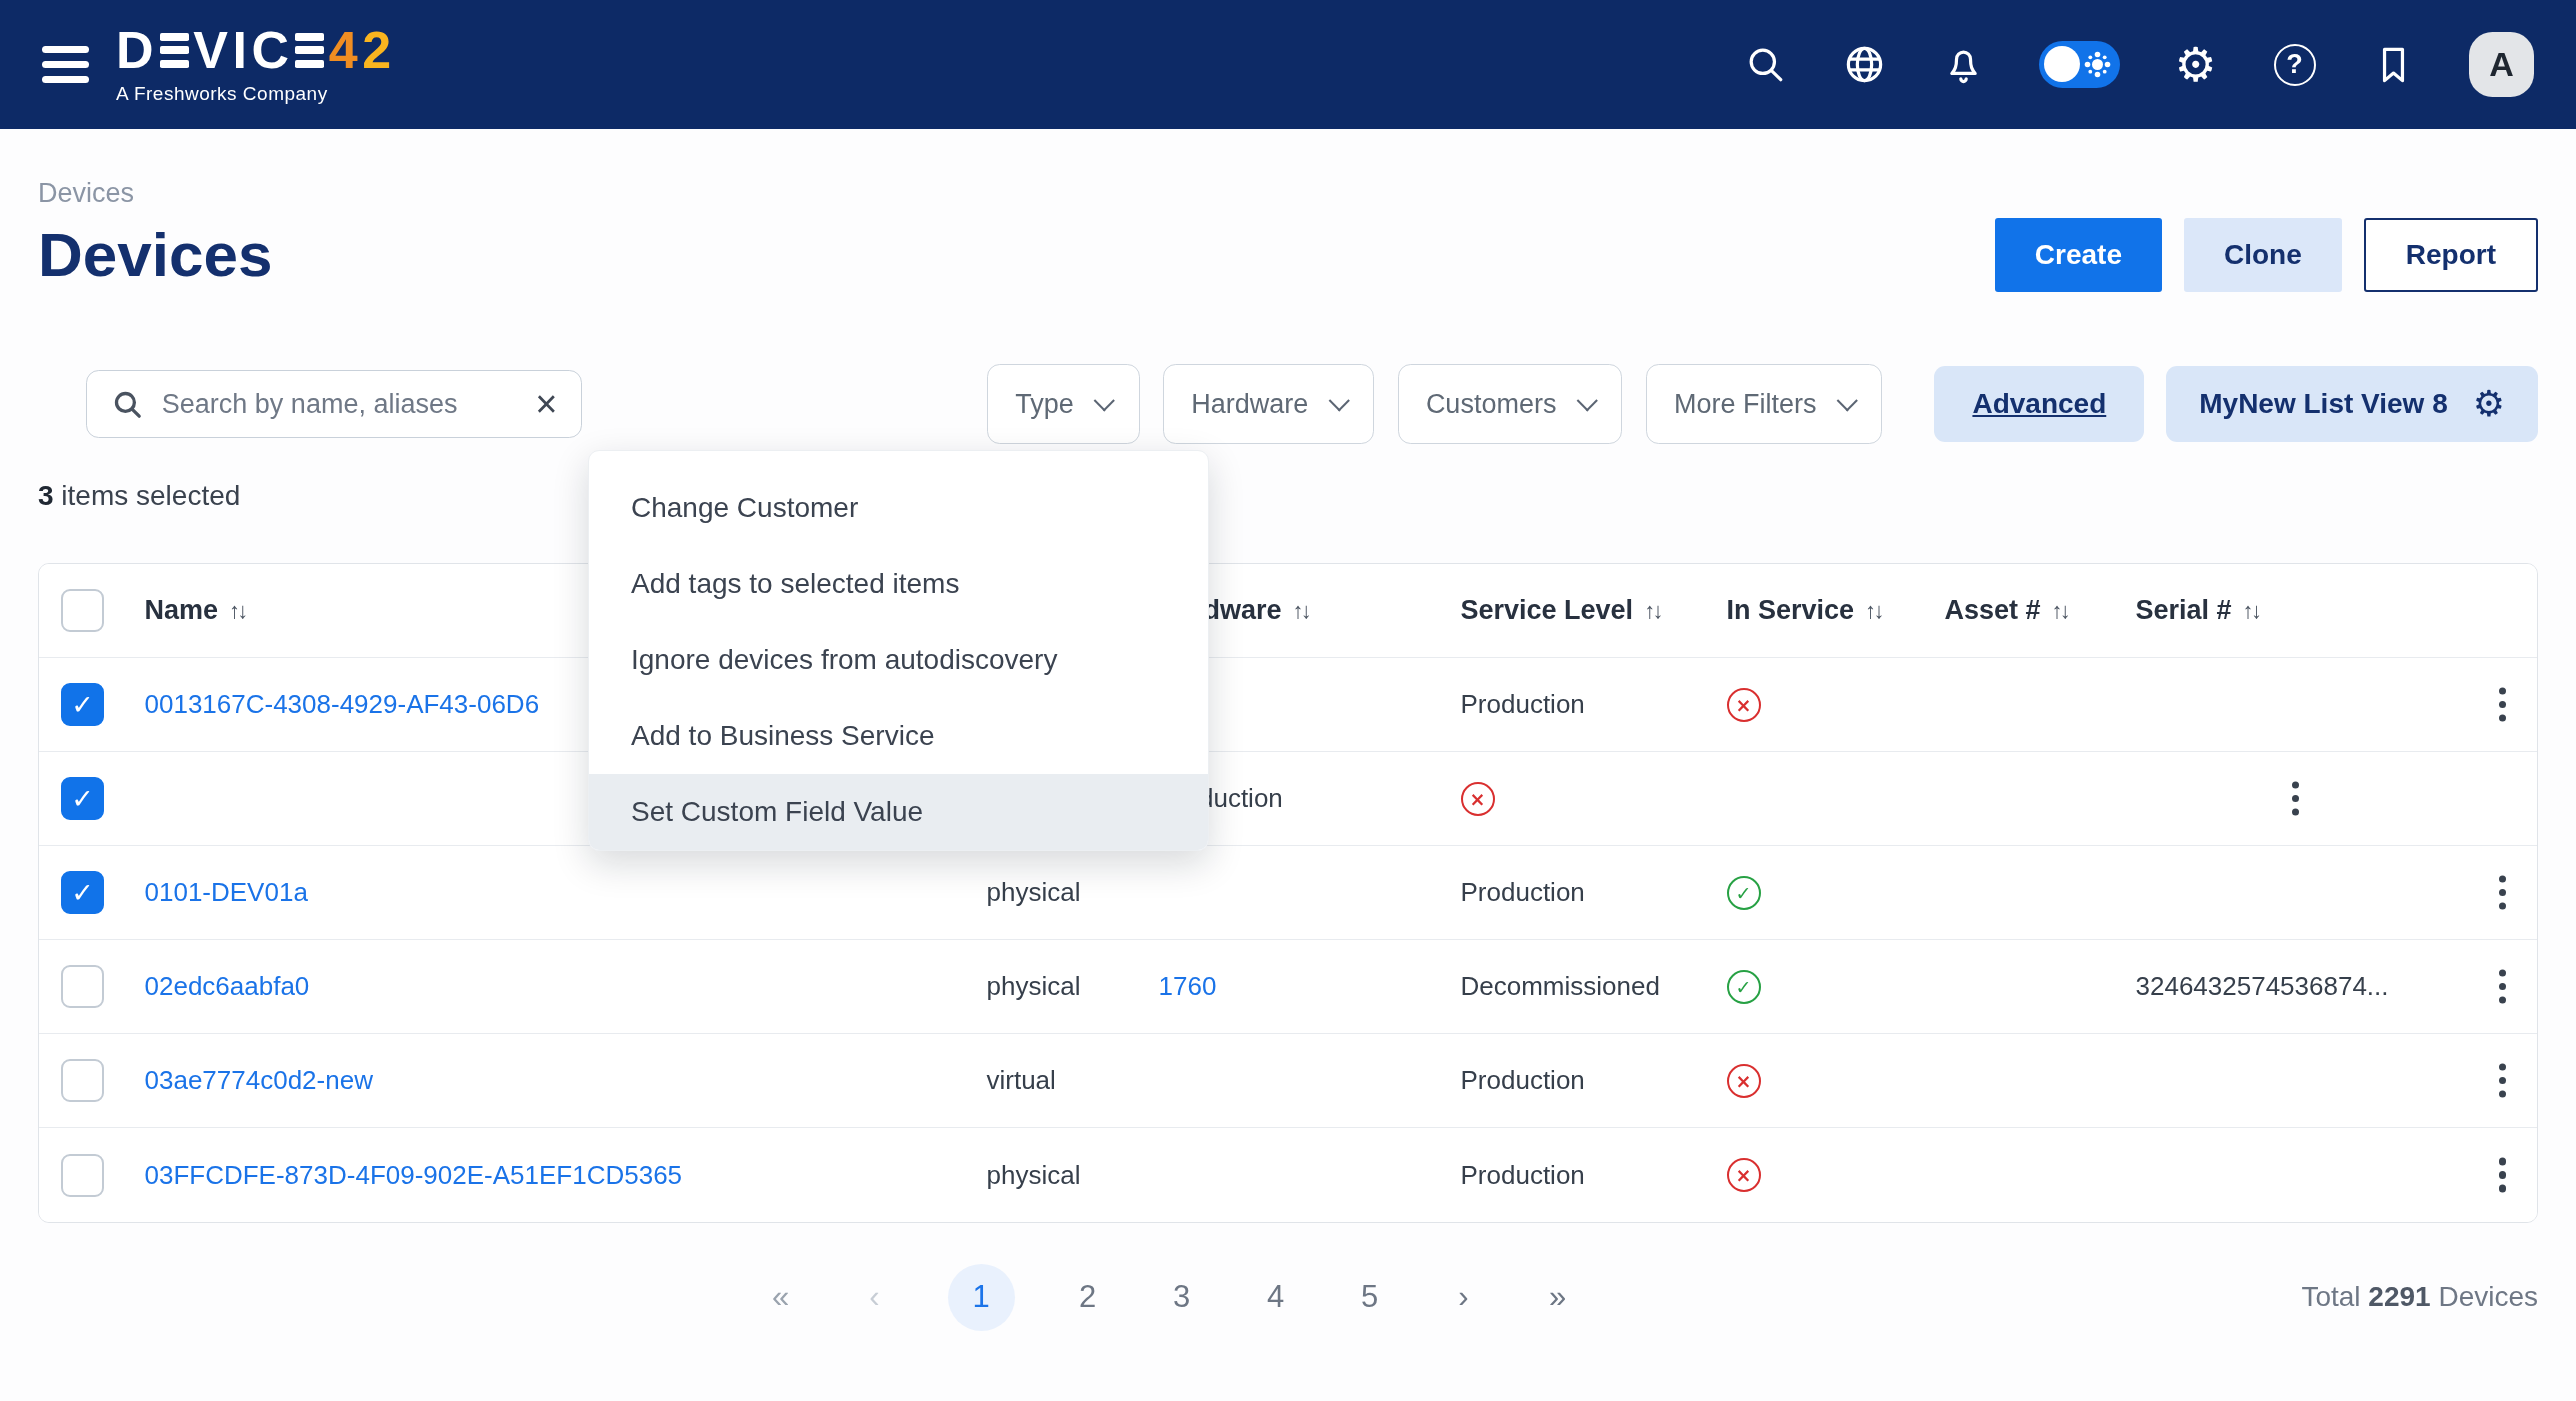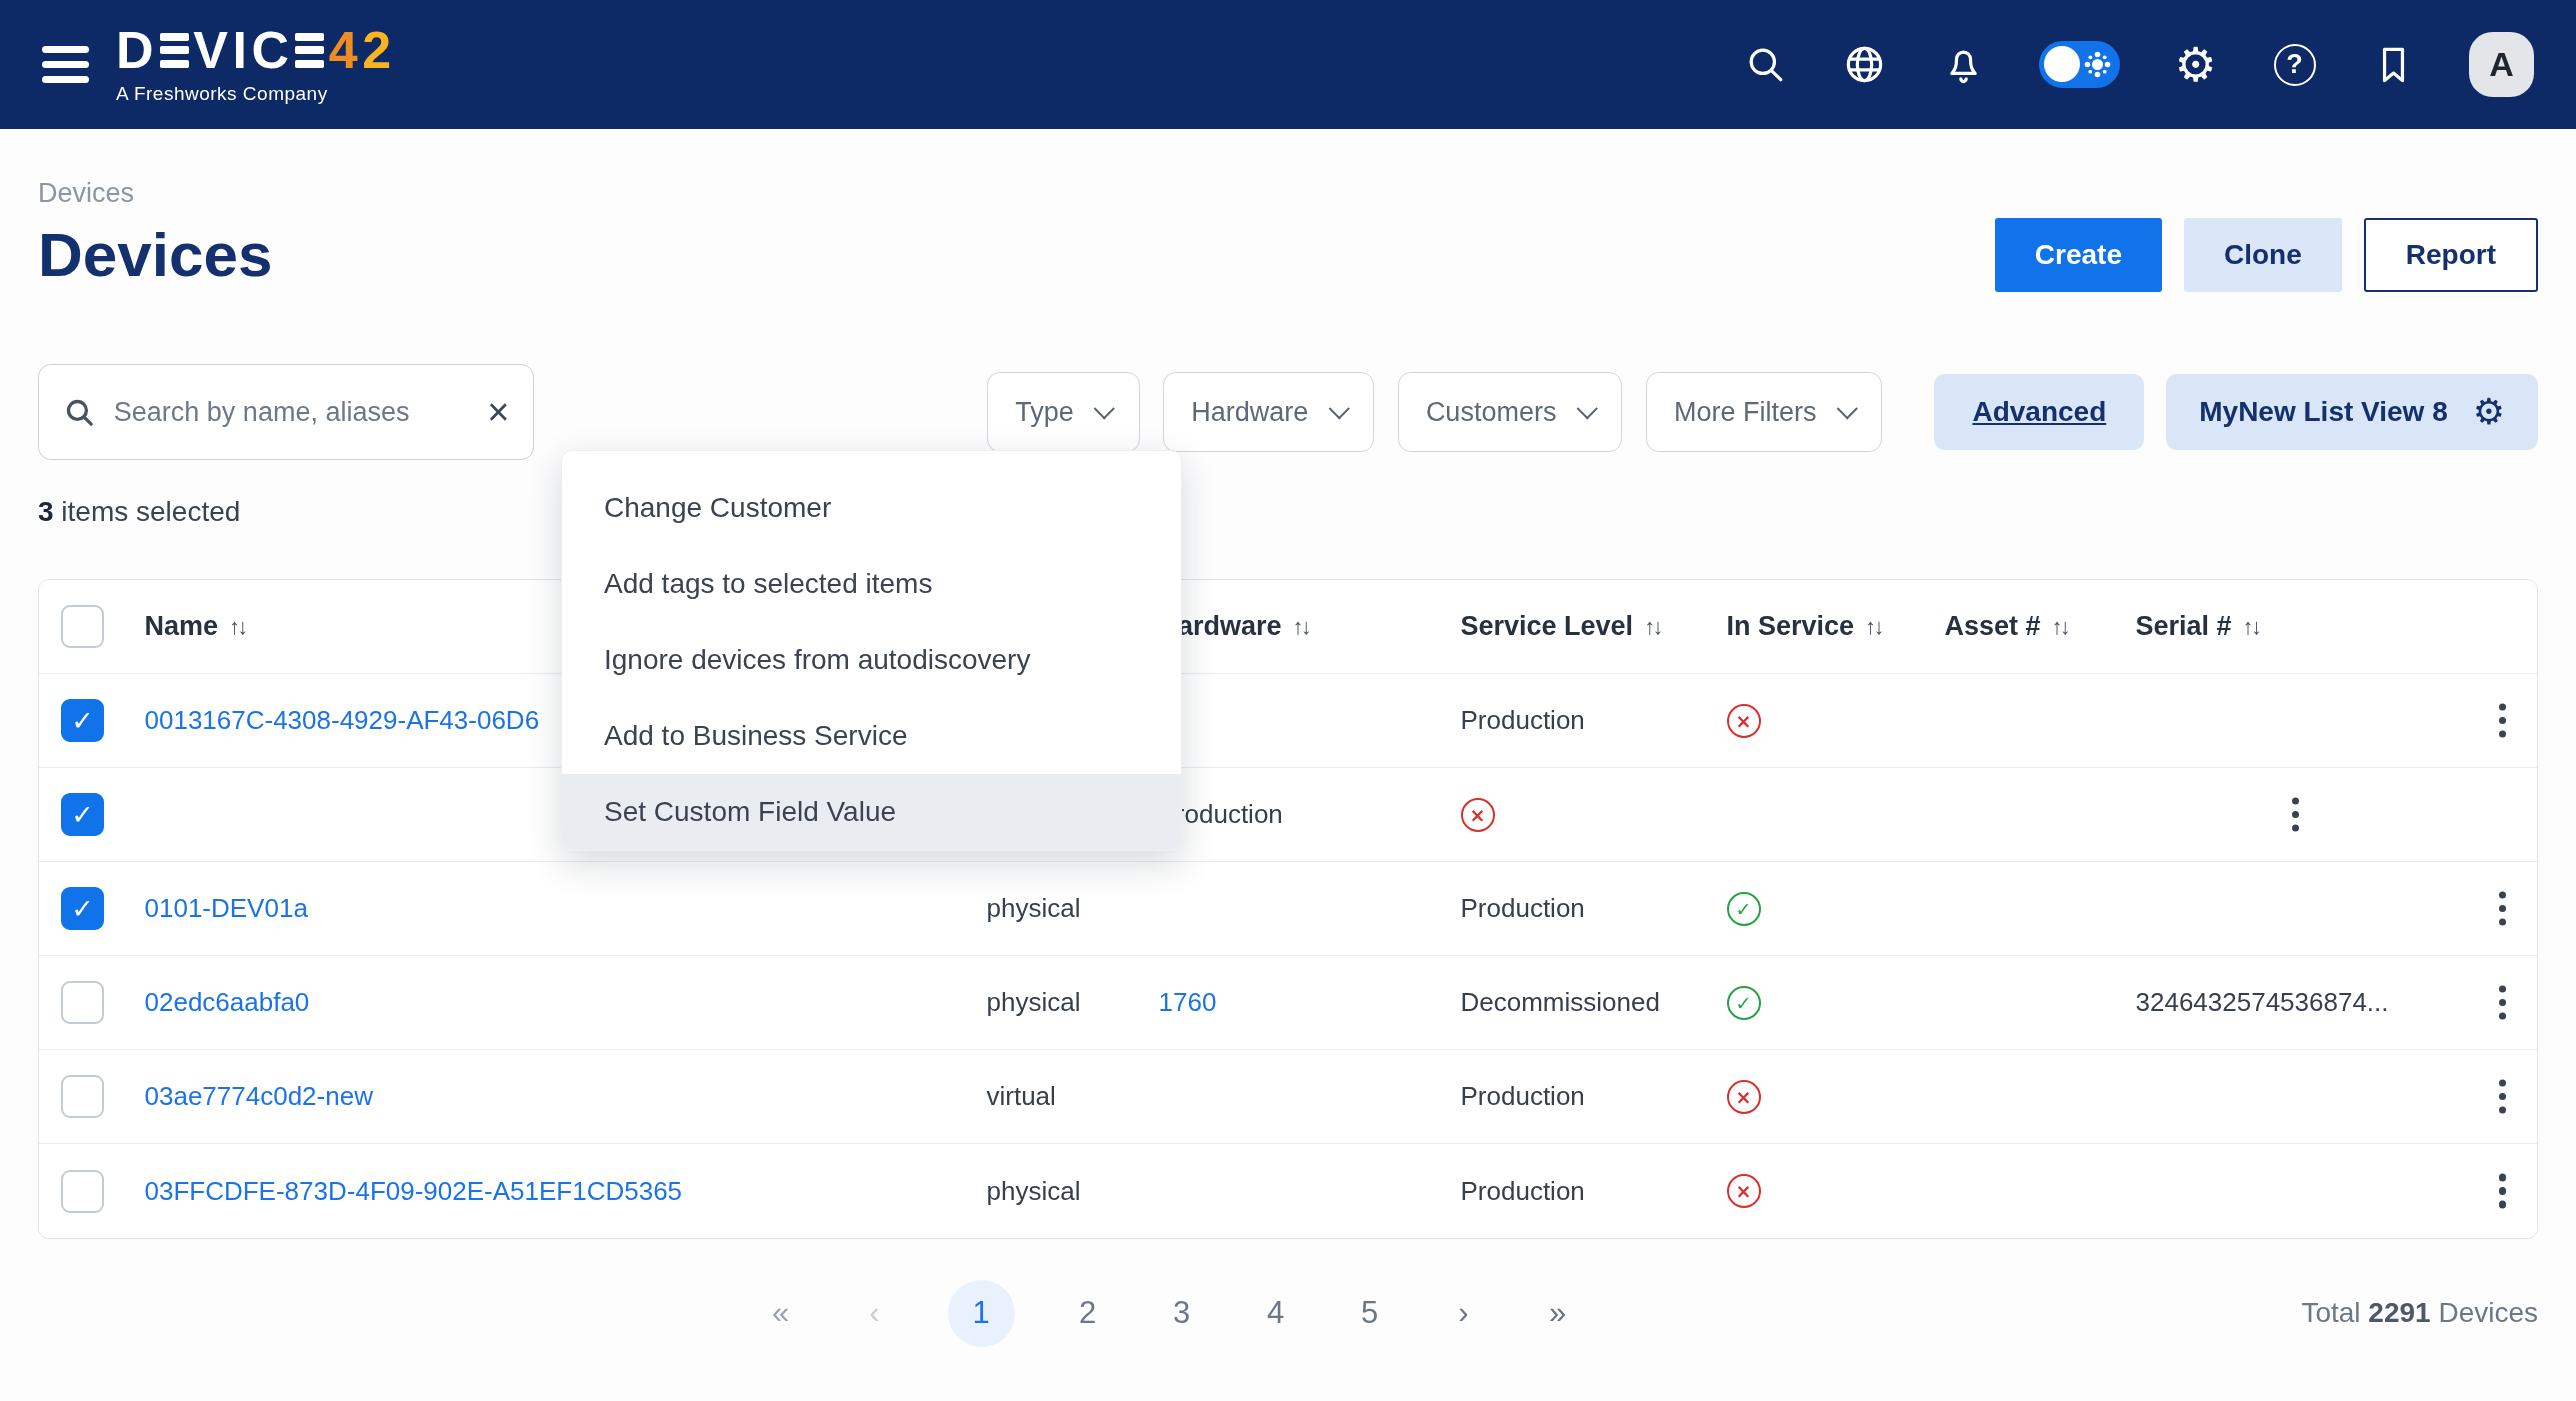--- a/index.html
+++ b/index.html
@@ -34,21 +34,21 @@
   .crumb { margin-top:49px; font-size:27px; color:#8b95a5; cursor:pointer; width:max-content; }
   .title-row { display:flex; align-items:center; margin-top:9px; }
   .page-title { font-size:62px; color:#14306e; font-weight:800; margin:0; line-height:1.1; }
   .hdr-buttons { margin-left:auto; display:flex; gap:22px; }
   .btn { height:74px; border-radius:3px; font-size:28px; font-weight:700; display:flex; align-items:center; justify-content:center; padding:0 40px; border:none; cursor:pointer; font-family:inherit; }
   .btn-create { background:#1173e9; color:#fff; }
   .btn-clone  { background:#dbe7f9; color:#14306e; }
   .btn-report { background:#fff; color:#14306e; border:2.7px solid #14306e; }
   
   .toolbar { display:flex; align-items:center; margin-top:72px; }
-  .search { width:496px; height:96px; border:1.8px solid #c9d1da; border-radius:12.7px; background:#fff; display:flex; align-items:center; padding:0 23.5px; gap:16.3px; }
+  .search { width:496px; height:68px; border:1.8px solid #c9d1da; border-radius:12.7px; background:#fff; display:flex; align-items:center; padding:0 23.5px; gap:16.3px;margin-left:48px; }
   .search svg { width:33px; height:33px; stroke:#4a5360; fill:none; stroke-width:2.4; stroke-linecap:round; flex:none; }
   .search input { border:none; outline:none; flex:1; font-size:27px; color:#333; font-family:inherit; background:transparent; min-width:0; }
   .search input::placeholder { color:#6f7886; }
   .clear-x { font-size:38px; color:#3f4754; line-height:1; cursor:pointer; flex:none; }
   .actions-btn { margin-left:33px; width:215px; height:80px; background:#fff; border:2.7px solid #3c86ec; border-radius:11px;
     box-shadow:0 0 0 5.4px #cfe1f9; display:flex; align-items:center; justify-content:center; gap:23.5px; font-size:28px; color:#3f4652; cursor:pointer; }
   .chev { width:14.5px; height:14.5px; border-right:2.7px solid #5b6573; border-bottom:2.7px solid #5b6573; transform:rotate(45deg) translate(-2.7px,-2.7px); flex:none; }
   .filters { margin-left:auto; display:flex; align-items:center; gap:23.5px; }
   .filter { height:80px; border:1.8px solid #cfd6de; border-radius:12.7px; background:#fff; color:#5f6975; font-size:27px; display:flex; align-items:center; padding:0 27px; gap:23.5px; cursor:pointer; }
   .adv { margin-left:52px; height:76px; border-radius:11px; background:#d9e6f8; color:#14306e; font-size:28px; font-weight:700; display:flex; align-items:center; padding:0 38px; cursor:pointer;text-decoration:underline; }
@@ -67,21 +67,21 @@
   .link { color:#1a73e8; text-decoration:none; cursor:pointer; }
   .cbwrap { padding-left:22px; }
   .cb { width:43px; height:43px; border-radius:9px; border:2.7px solid #c3cbd4; background:#fff; display:flex; align-items:center; justify-content:center; cursor:pointer; font-size:27px; color:#fff; font-family:"DejaVu Sans", sans-serif; }
   .cb.checked { background:#1173e9; border-color:#1173e9; }
   .sic { width:34px; height:34px; border-radius:50%; border:2.7px solid; display:flex; align-items:center; justify-content:center; font-size:19px; font-weight:700; font-family:"DejaVu Sans", sans-serif; }
   .sic.red { border-color:#d92f2f; color:#d92f2f; }
   .sic.green { border-color:#27a144; color:#27a144; }
   .kebab-wrap { display:flex; justify-content:center; cursor:pointer; height:100%; align-items:center; }
   .kebab { width:7.2px; height:7.2px; border-radius:50%; background:#39424e; box-shadow:0 -13.6px 0 #39424e, 0 13.6px 0 #39424e; }
   
-  .menu { position:absolute; left:561px; top:450px; width:621px; height:401px; background:#fff; border-radius:11px;
+  .menu { position:absolute; left:588px; top:450px; width:621px; height:401px; background:#fff; border-radius:11px;
     border:0.9px solid #eceff2; box-shadow:0 12.7px 36px rgba(15,25,40,.16); padding-top:19px; z-index:20; overflow:hidden; }
   .mi { height:76px; display:flex; align-items:center; padding-left:42px; font-size:28px; color:#3b4350; cursor:pointer; }
   .mi.hl { background:#e9edf1; }
   
   .pagerow { display:flex; align-items:center; margin-top:38px; position:relative; height:72px; }
   .pager { display:flex; align-items:center; gap:52px; margin:0 auto; transform:translateX(-119px); }
   .pg { min-width:42px; text-align:center; font-size:31px; color:#6d7684; cursor:pointer; }
   .pg.first { color:#9aa3ae; }
   .pg.prev { color:#c7cdd5; }
   .pg.active { width:67px; height:67px; min-width:67px; border-radius:50%; background:#e9f1fd; color:#1b74e9; display:flex; align-items:center; justify-content:center; }

